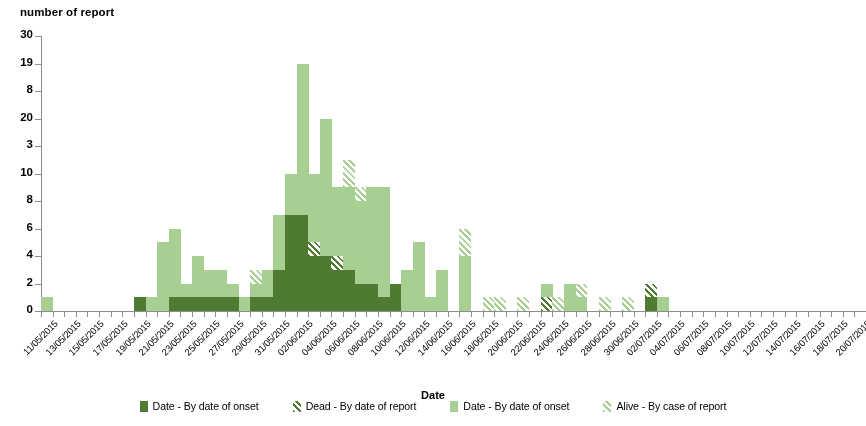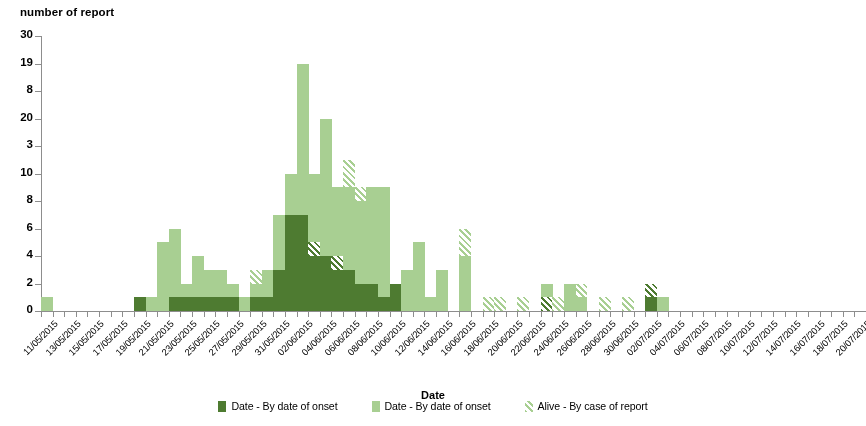--- a/index.html
+++ b/index.html
@@ -325,20 +325,24 @@
     </div>
 
   <div class="x-title">Date</div>
 
   <div class="legend" id="legend">
       <div class="leg-item">
         <span class="leg-swatch" style="background: rgb(78, 123, 49);"></span>
         <span class="leg-label">Date - By date of onset</span>
       </div>
       <div class="leg-item">
+        <span class="leg-swatch" style="background: repeating-linear-gradient(45deg, rgb(78, 123, 49) 0px, rgb(78, 123, 49) 2px, rgb(255, 255, 255) 2px, rgb(255, 255, 255) 4.5px);"></span>
+        <span class="leg-label">Dead - By date of report</span>
+      </div>
+      <div class="leg-item">
         <span class="leg-swatch" style="background: rgb(168, 207, 146);"></span>
         <span class="leg-label">Date - By date of onset</span>
       </div>
       <div class="leg-item">
         <span class="leg-swatch" style="background: repeating-linear-gradient(45deg, rgb(168, 207, 146) 0px, rgb(168, 207, 146) 2px, rgb(255, 255, 255) 2px, rgb(255, 255, 255) 4.5px);"></span>
         <span class="leg-label">Alive - By case of report</span>
       </div>
     </div>
 </div>
 

